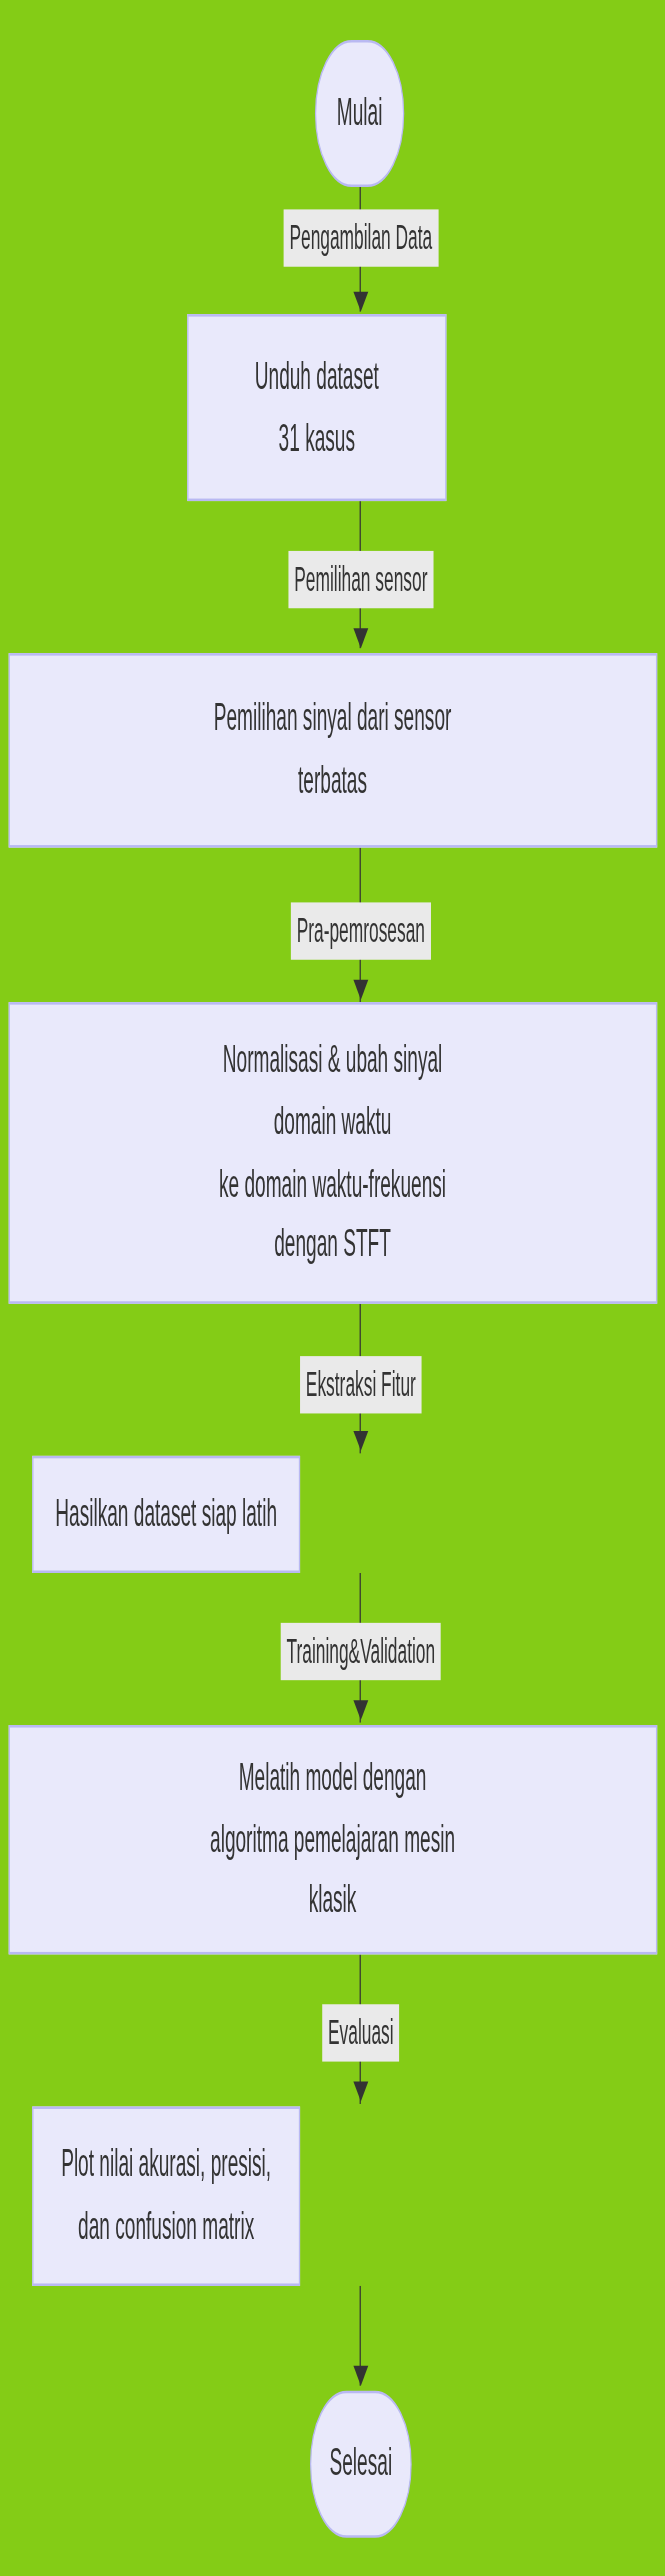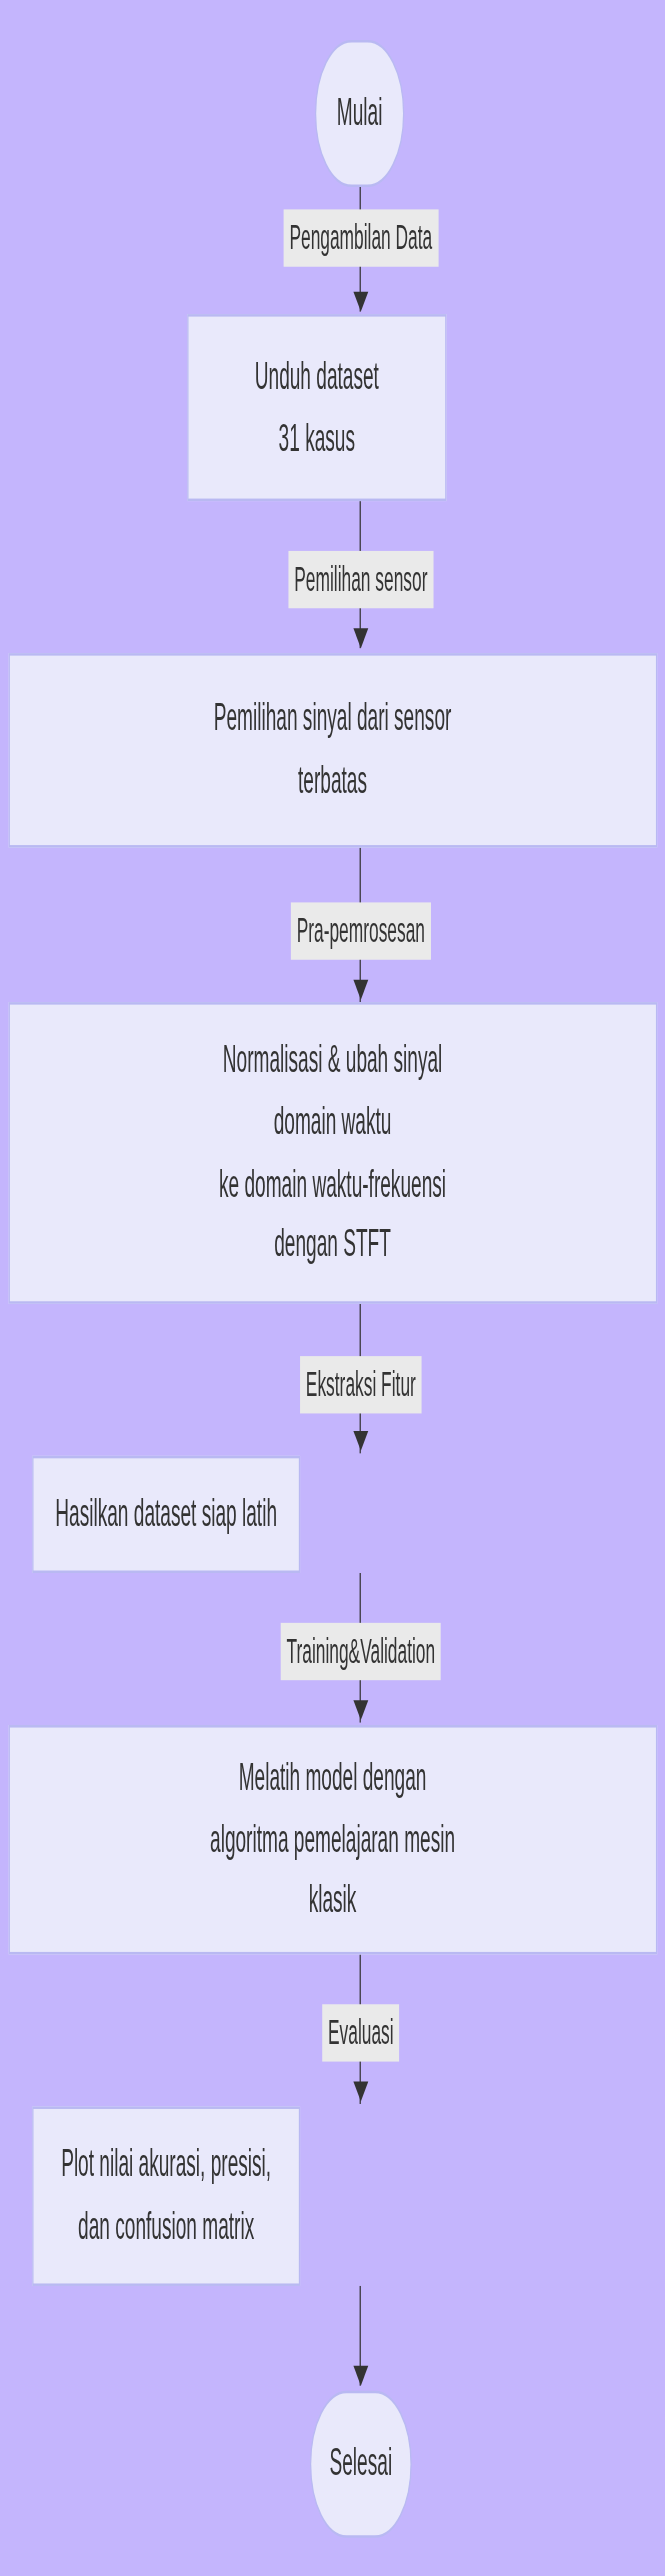--- a/index.html
+++ b/index.html
@@ -9,21 +9,21 @@
     background: #ffffff;
   }
   body {
     font-family: "Liberation Sans", sans-serif;
   }
   #flowchart {
     position: relative;
     width: 666px;
     height: 2576px;
     margin: 0 auto;
-    background: #c4b5fd;
+    background: #84cc16;
     overflow: hidden;
   }
 
   
   .node {
     position: absolute;
     box-sizing: border-box;
     background: #E9E9FB;
     border: 1.3px solid #B9B9F2;
     color: #333333;

